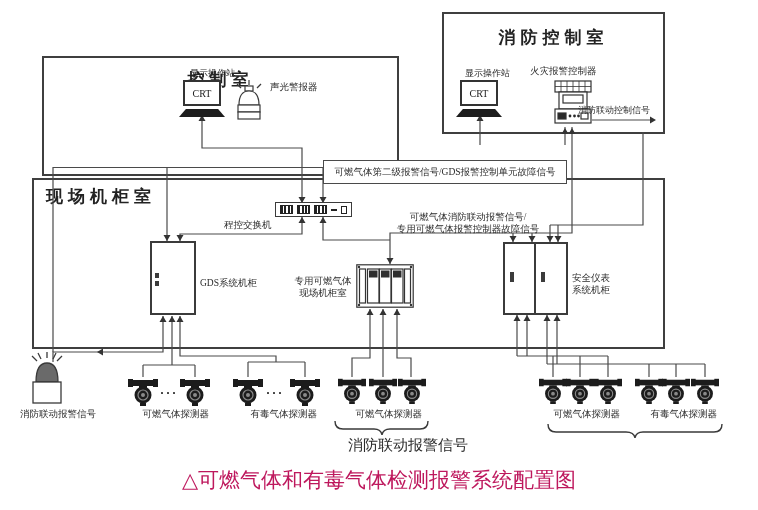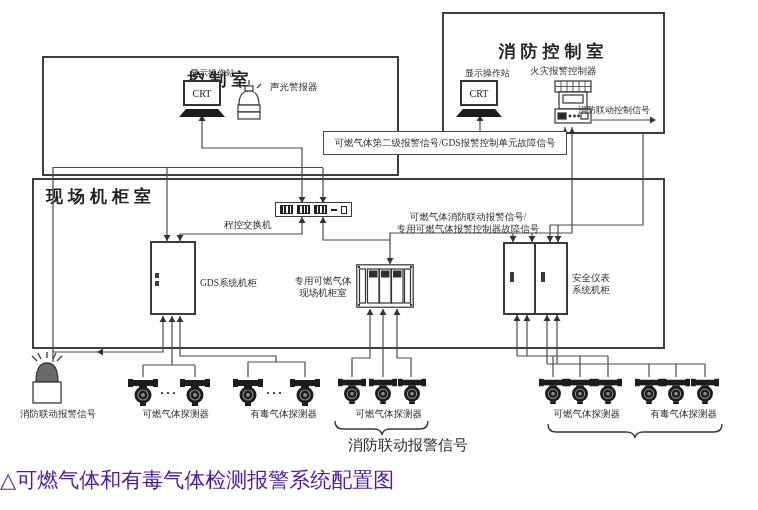--- a/index.html
+++ b/index.html
@@ -18,37 +18,37 @@
   .keyboard{position:absolute;width:46px;height:8px;background:#1d1d1d;
             clip-path:polygon(15% 0,85% 0,100% 100%,0 100%);}
   .cab{position:absolute;border:2px solid #3b3b3b;background:#fff;z-index:3;}
   .latch{position:absolute;width:4px;height:5px;background:#3b3b3b;}
   .switchbox{position:absolute;border:1.5px solid #3b3b3b;background:#fff;z-index:3;
              display:flex;align-items:center;gap:4px;padding:0 4px;box-sizing:border-box;}
   .ports{width:15px;height:7px;background:repeating-linear-gradient(90deg,#222 0 2px,#fff 2px 3.5px);
          border:1px solid #222;}
   .dash{width:8px;height:2px;background:#222;}
   .sqr{width:6px;height:6px;border:1px solid #222;}
-  .cap-note{position:absolute;width:758px;font-size:21px;color:#4c1d95;
+  .cap-note{position:absolute;width:758px;text-align:center;font-size:21px;color:#be185d;
             font-family:"Liberation Sans","DejaVu Sans",sans-serif;z-index:4;}
   .dots{position:absolute;font-size:12px;font-weight:bold;color:#111;letter-spacing:2px;z-index:4;}
   .sig-box{position:absolute;border:1px solid #4a4a4a;background:#fff;z-index:3;
            display:flex;align-items:center;justify-content:center;font-size:9.5px;color:#2b2b2b;}
   svg{display:block;}
 </style>
 </head>
 <body>
 
 <div id="canvas">
 
   <div class="room" style="left:42px;top:12px;width:353px;height:116px;margin-top:44px;">
     <div class="room-title" style="top:10px;">控制室</div>
   </div>
   <div class="room" style="left:442px;top:12px;width:219px;height:118px;">
-    <div class="room-title" style="top:26px;">消防控制室</div>
+    <div class="room-title" style="top:12px;">消防控制室</div>
   </div>
   <div class="room" style="left:32px;top:178px;width:629px;height:167px;">
     <div class="room-title" style="left:12px;top:5px;right:auto;text-align:right;">现场机柜室</div>
   </div>
 
   <svg id="wires" width="758" height="510">
     <defs>
       <symbol id="det" viewBox="0 0 32 30">
         <rect x="1" y="3" width="5" height="8" fill="#1c1c1c"></rect>
         <rect x="26" y="3" width="5" height="8" fill="#1c1c1c"></rect>
@@ -205,21 +205,21 @@
       <rect x="2" y="29" width="36" height="14"></rect>
       <rect x="5" y="33" width="8" height="6" fill="#2a2a2a"></rect>
       <rect x="28" y="33" width="7" height="6"></rect>
     </g>
     <circle cx="17" cy="36" r="1.4" fill="#2a2a2a"></circle>
       <circle cx="21.5" cy="36" r="1.4" fill="#2a2a2a"></circle>
       <circle cx="25.5" cy="36" r="1.4" fill="#2a2a2a"></circle>
   </svg>
   <div class="lbl" style="left:578px;top:105px;font-size:9px;">消防联动控制信号</div>
 
-  <div class="sig-box" style="left:323px;top:131px;width:242px;height:22px;">
+  <div class="sig-box" style="left:323px;top:160px;width:242px;height:22px;">
     <span>可燃气体第二级报警信号/GDS报警控制单元故障信号</span>
   </div>
 
   <div class="lbl" style="left:224px;top:204px;margin-top:16px;">程控交换机</div>
   <div class="switchbox" style="left:275px;top:202px;width:77px;height:15px;">
     <div class="ports"></div>
     <div class="ports"></div>
     <div class="ports"></div>
     <div class="dash"></div>
     <div class="sqr"></div>

